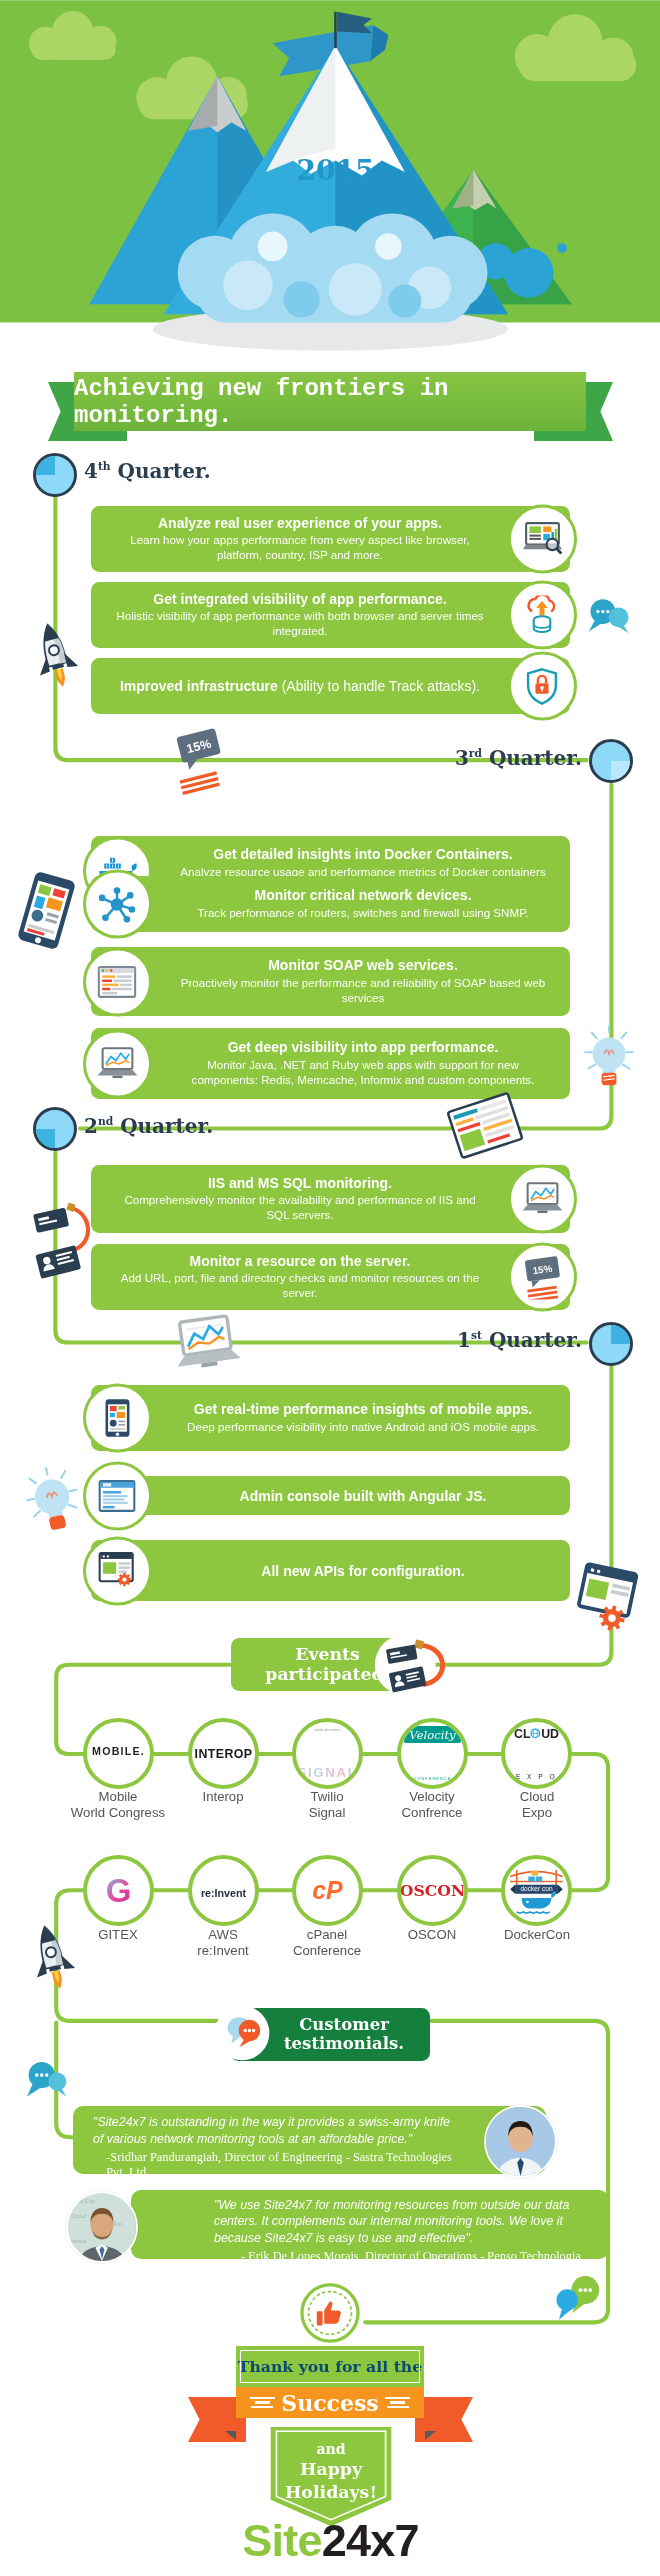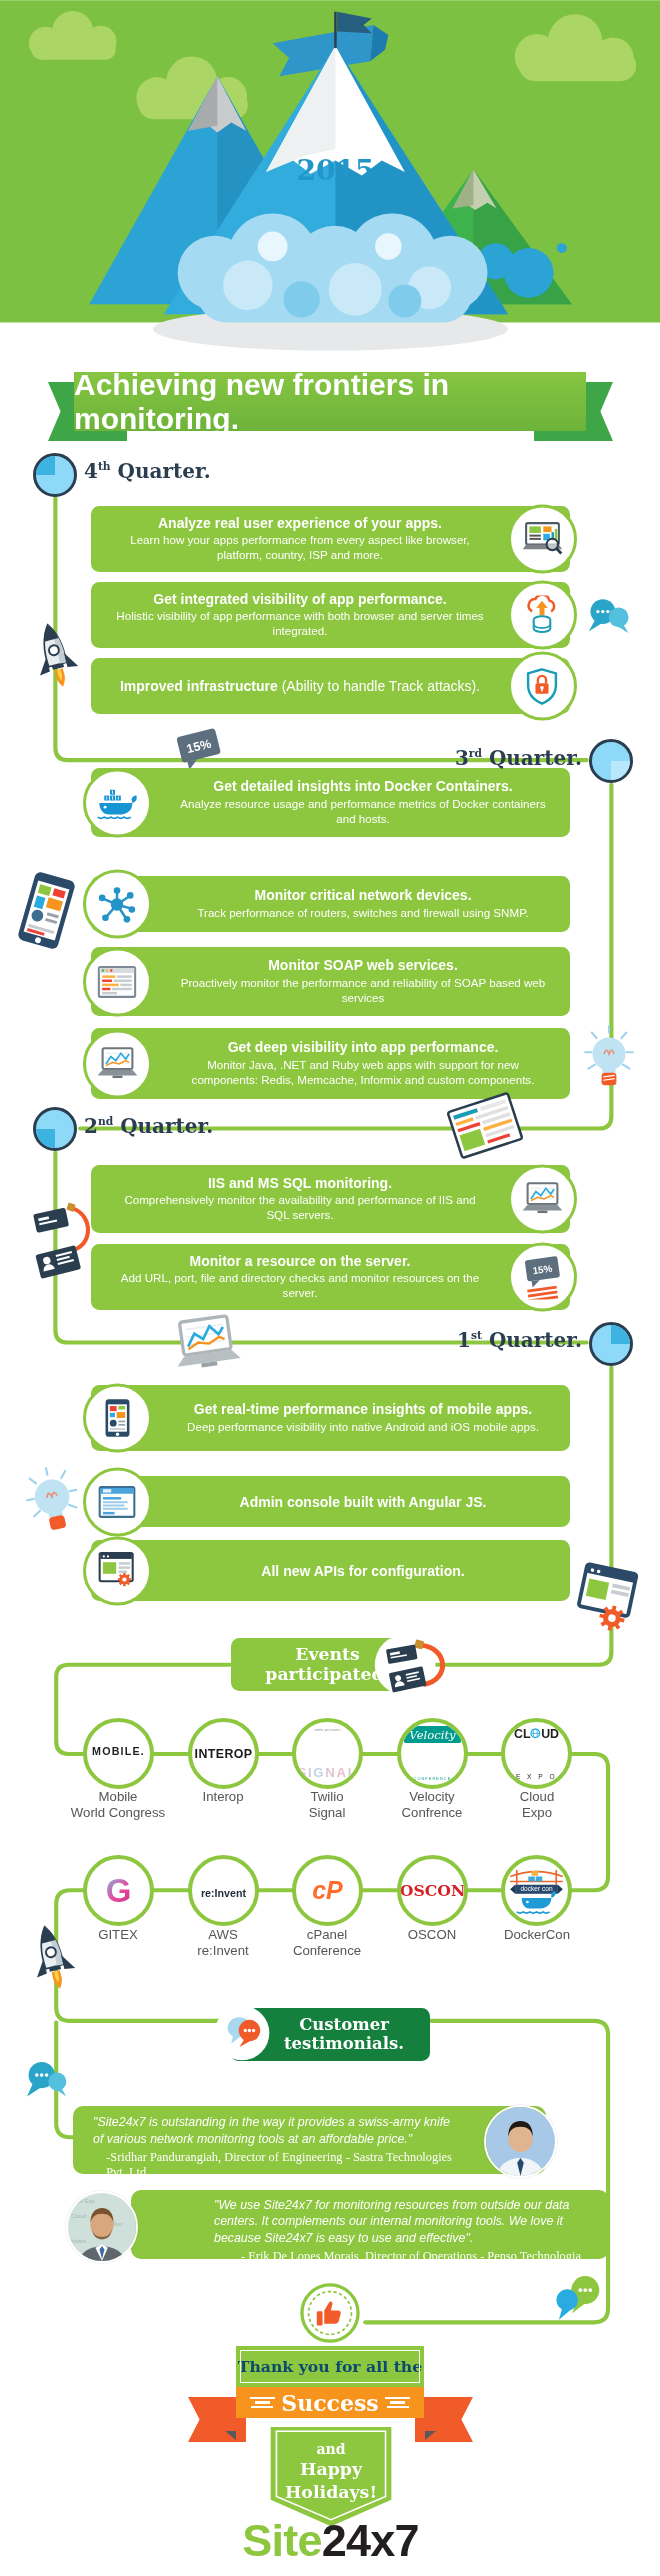--- a/index.html
+++ b/index.html
@@ -8,21 +8,21 @@
         font-family:"Liberation Sans",sans-serif;}
   svg{display:block;}
   
   .header-svg{position:absolute;left:0;top:0;z-index:1;}
   
   .ribbon-tail{position:absolute;background:#3fa648;z-index:1;}
   .tail-l{clip-path:polygon(0 0,100% 0,100% 100%,0 100%,16% 50%);}
   .tail-r{clip-path:polygon(0 0,100% 0,84% 50%,100% 100%,0 100%);}
   .banner-panel{position:absolute;left:74px;top:372px;width:512px;height:59px;z-index:2;
     background:linear-gradient(#86c542,#6db33a);display:flex;align-items:center;justify-content:center;}
-  .banner-panel span{font-family:Liberation Sans, sans-serif;font-weight:bold;color:#fff;font-size:30px;}
+  .banner-panel span{font-family:Liberation Mono, monospace;font-weight:bold;color:#fff;font-size:24px;}
   
   .timeline{position:absolute;left:0;top:0;z-index:1;}
   .qmark{position:absolute;width:38px;height:38px;border:3.3px solid #2b3e50;border-radius:50%;
          background:#8ed9f8;z-index:3;}
   .qwedge{position:absolute;inset:0;border-radius:50%;}
   .qlabel{position:absolute;font-family:"DejaVu Serif",serif;font-weight:bold;color:#2b3e50;
           font-size:20px;z-index:3;white-space:pre;}
   .qlabel sup{font-size:10.7px;}
   .ra{text-align:right;}
   
@@ -279,21 +279,21 @@
         <text x="32" y="28" text-anchor="middle" font-size="15" font-weight="bold" fill="#fff" font-family="Liberation Sans,sans-serif">15%</text>
       </g>
       <g transform="rotate(-14 37 70)" fill="#f15b2a">
         <rect x="10" y="58" width="46" height="4"></rect>
           <rect x="10" y="65" width="46" height="4"></rect>
           <rect x="10" y="72" width="46" height="4"></rect>
       </g>
     </svg>
   </div>
 
-  <section class="card icon-left" style="top:768px;height:69px;">
+  <section class="card icon-left" style="top:836px;height:69px;">
     <div class="icon-circle">
       <svg width="43" height="35" viewBox="0 0 52 42">
         <g fill="#1794d4">
           <rect x="10" y="12" width="6" height="6"></rect>
             <rect x="17" y="12" width="6" height="6"></rect>
             <rect x="24" y="12" width="6" height="6"></rect>
             <rect x="17" y="5" width="6" height="6"></rect>
           <path d="M4 21 H44 C44 30 38 35 28 35 H16 C9 35 4 29 4 21 Z"></path>
           <path d="M44 21 c4-1 6-4 5-9 c-3 0-6 2-6 5 Z"></path>
         </g>
@@ -430,21 +430,21 @@
           <rect x="19" y="27" width="8" height="2" fill="#9aa3ab"></rect>
           <rect x="19" y="31" width="8" height="2" fill="#9aa3ab"></rect>
         <rect x="9" y="36" width="18" height="2" fill="#c7ccd0"></rect>
         <circle cx="18" cy="43" r="2" fill="#fff"></circle>
       </svg>
     </div>
     <h3>Get real-time performance insights of mobile apps.</h3>
     <p>Deep performance visibility into native Android and iOS mobile apps.</p>
   </section>
 
-  <section class="card icon-left" style="top:1476px;height:51px;">
+  <section class="card icon-left" style="top:1476px;height:39px;">
     <div class="icon-circle">
       <svg width="38" height="33" viewBox="0 0 46 40">
         <rect x="2" y="2" width="42" height="36" rx="2" fill="#fff" stroke="#3b6e8f" stroke-width="2.5"></rect>
         <rect x="3" y="3" width="40" height="7" fill="#4aa3dd"></rect>
         <rect x="6" y="4.5" width="10" height="4" fill="#fff" opacity="0.85"></rect>
         <rect x="6" y="14" width="22" height="3" fill="#4aa3dd"></rect>
         <rect x="6" y="19" width="30" height="2.5" fill="#9fcdea"></rect>
         <rect x="6" y="23" width="26" height="2.5" fill="#9fcdea"></rect>
         <rect x="6" y="27" width="30" height="2.5" fill="#9fcdea"></rect>
         <rect x="6" y="32" width="14" height="3" fill="#4aa3dd"></rect>

